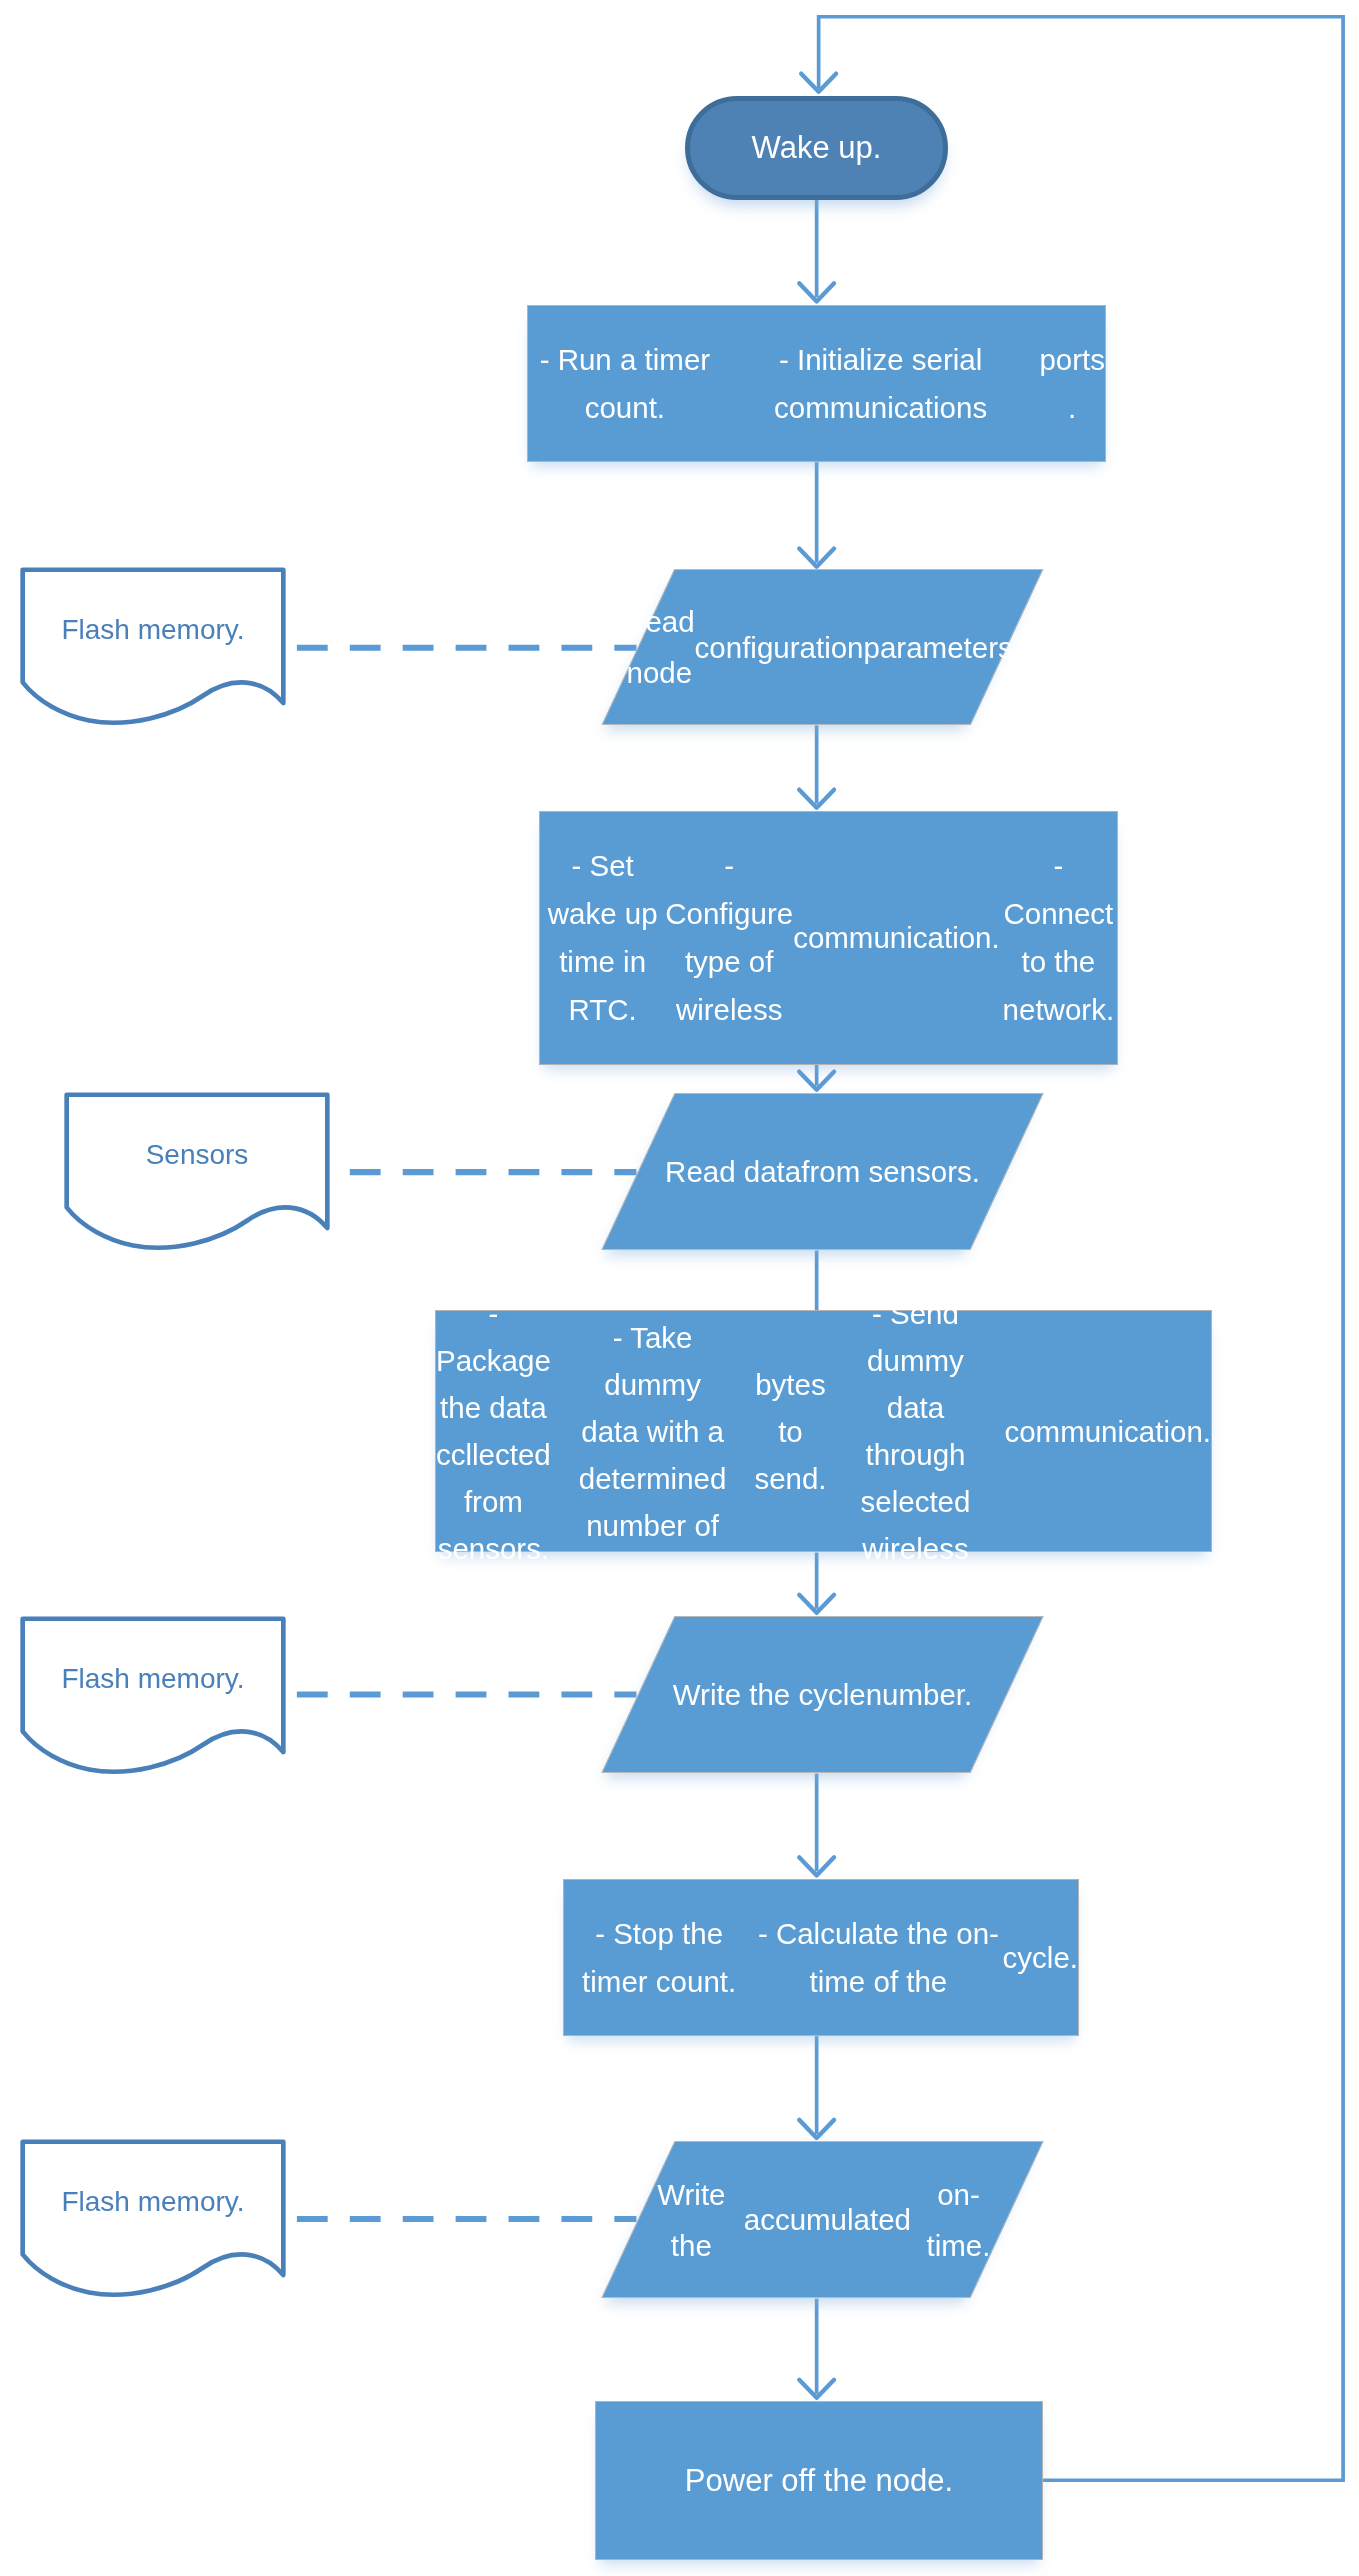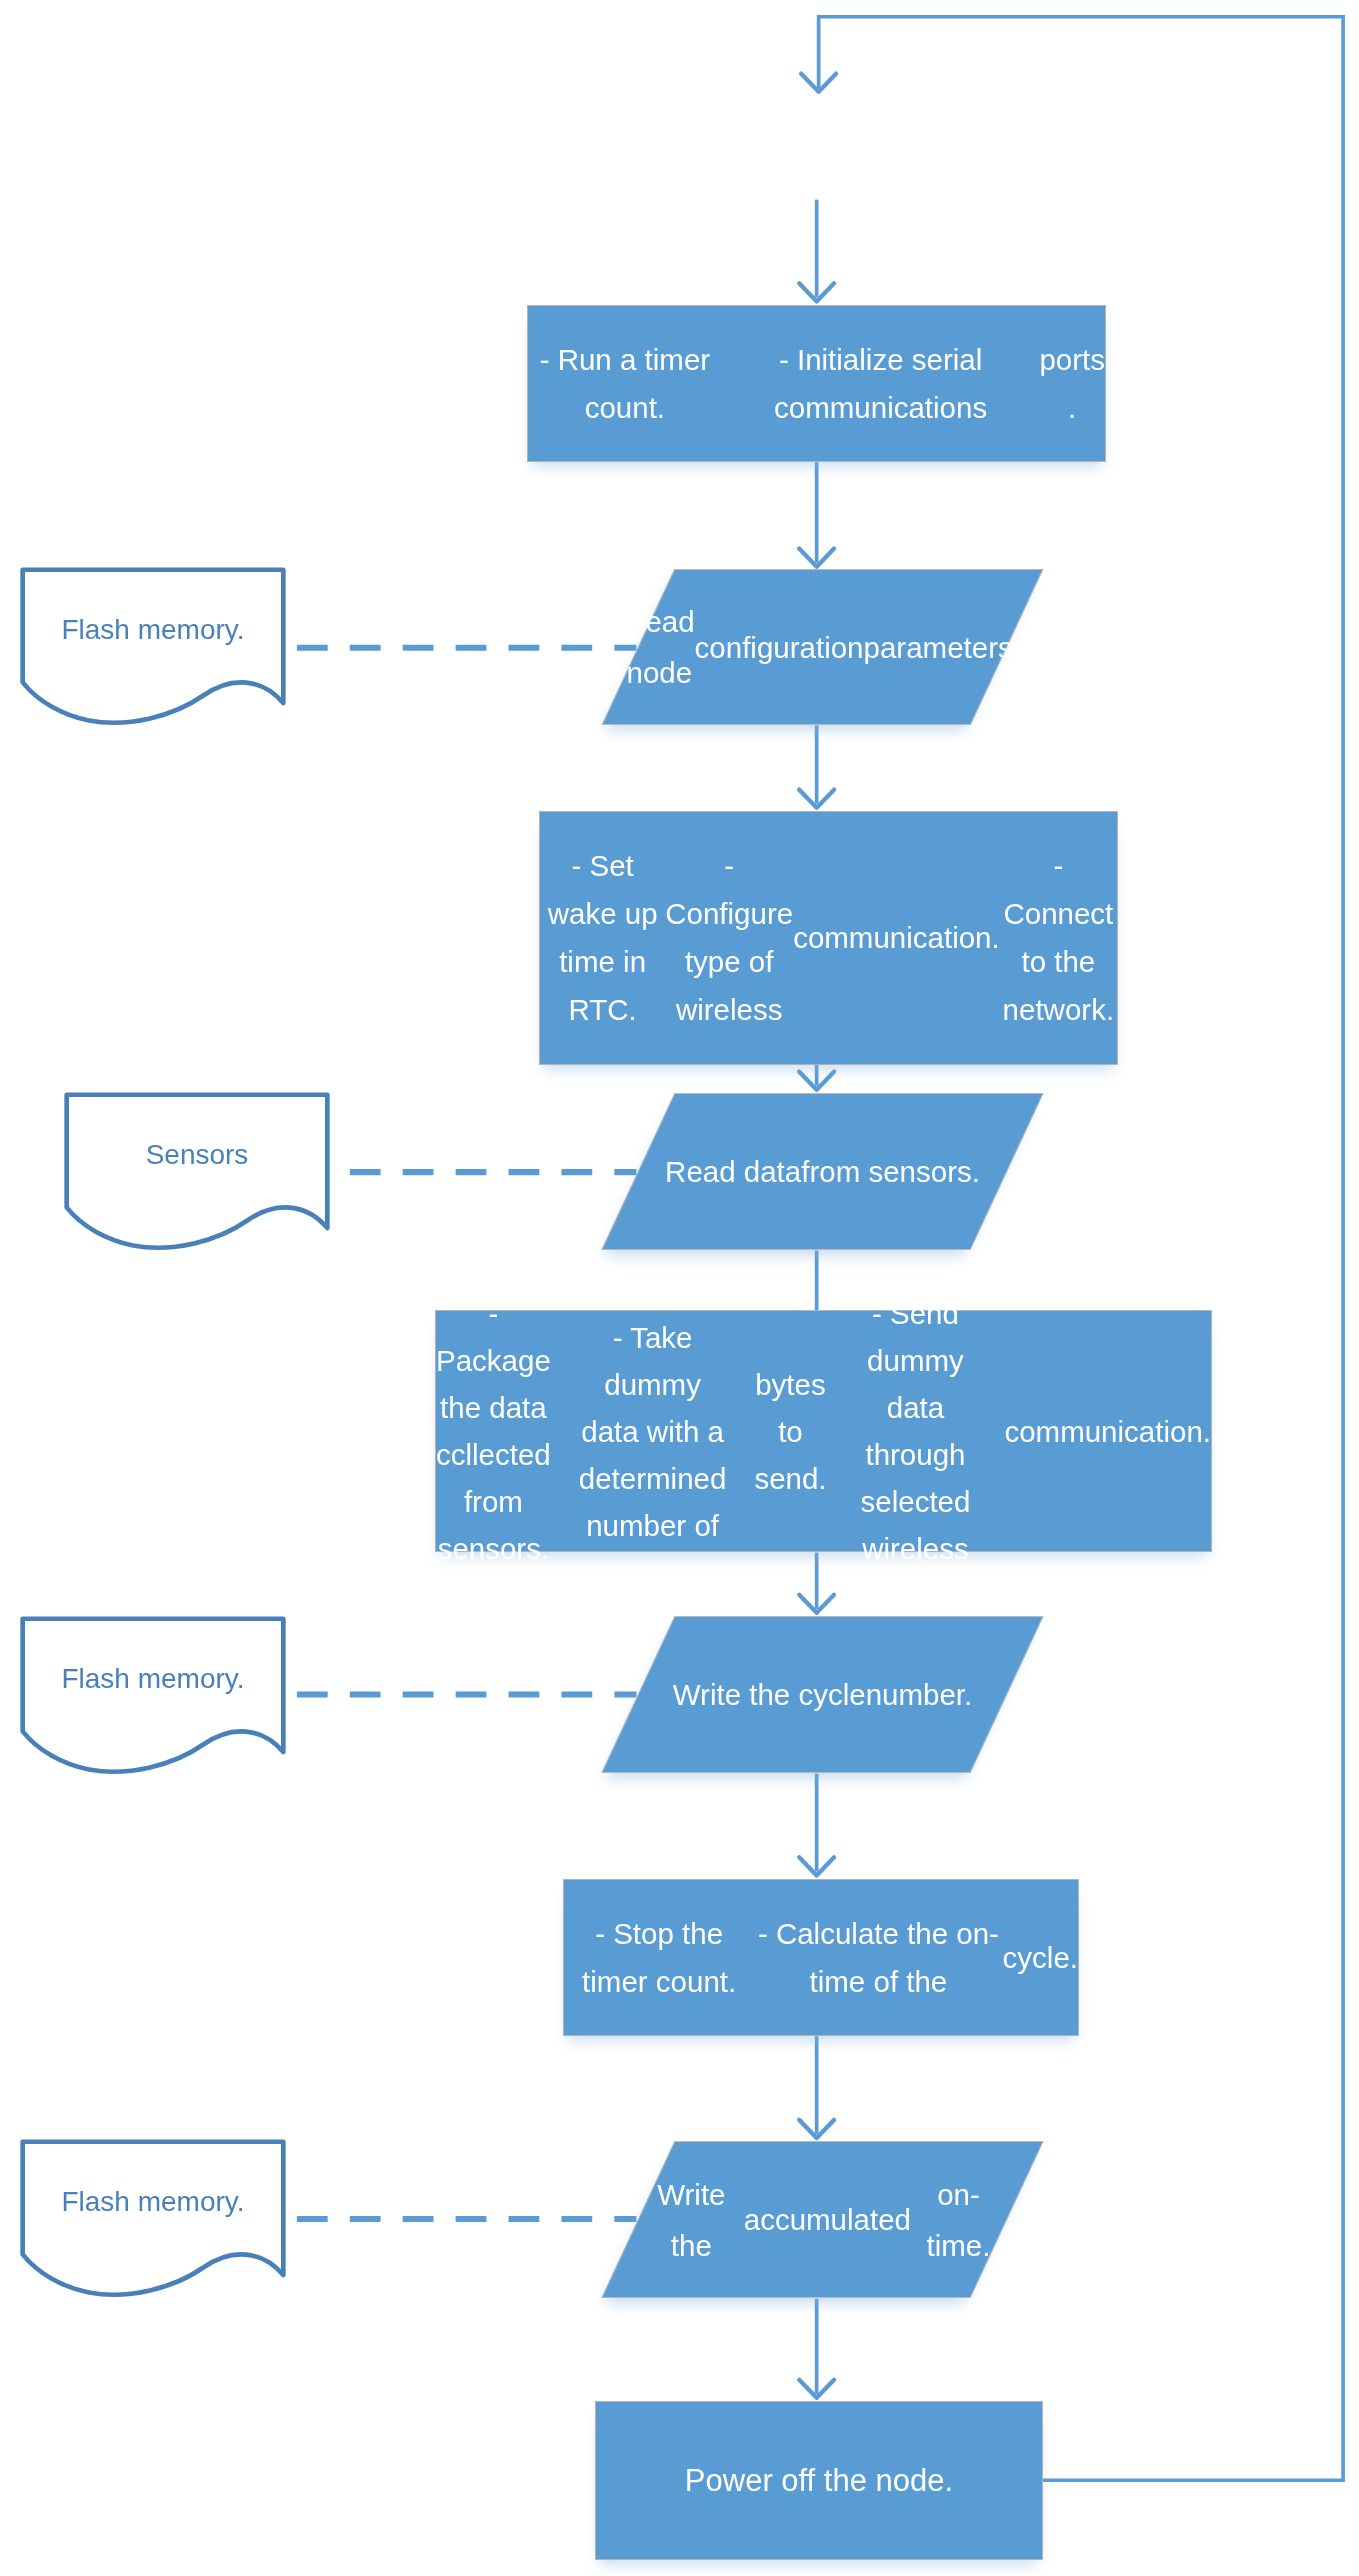--- a/index.html
+++ b/index.html
@@ -110,20 +110,23 @@
       <path d="M1193,3553 L1219,3580 L1245,3553"></path>
     </g>
     <g stroke="#5b9bd5" stroke-width="9" fill="none" stroke-dasharray="46 33">
       <path d="M443,967 L950,967"></path>
       <path d="M443,1750 L950,1750"></path>
       <path d="M443,2530 L950,2530"></path>
       <path d="M443,3313 L950,3313"></path>
     </g>
   </svg>
 
+  <div class="node terminator" style="left:685px; top:96px; width:263px; height:104px;">
+    <span>Wake up.</span>
+  </div>
 
   <div class="node process" style="left:527px; top:305px; width:579px; height:157px;align-items:center;">
       <div>- Run a timer count.</div>
       <div>- Initialize serial communications</div>
       <div>ports .</div>
     </div>
 
   <div class="doc" style="left:20px; top:567px;">
     <svg width="266" height="161" viewBox="0 0 397 240" xmlns="http://www.w3.org/2000/svg">
       <path d="M4,4 L393,4 L393,203 C362,166 316,162 273,192 C230,222 162,240 103,229 C64,221 27,201 4,172 Z" fill="#ffffff" stroke="#4a80b9" stroke-width="7" stroke-linejoin="round"></path>

